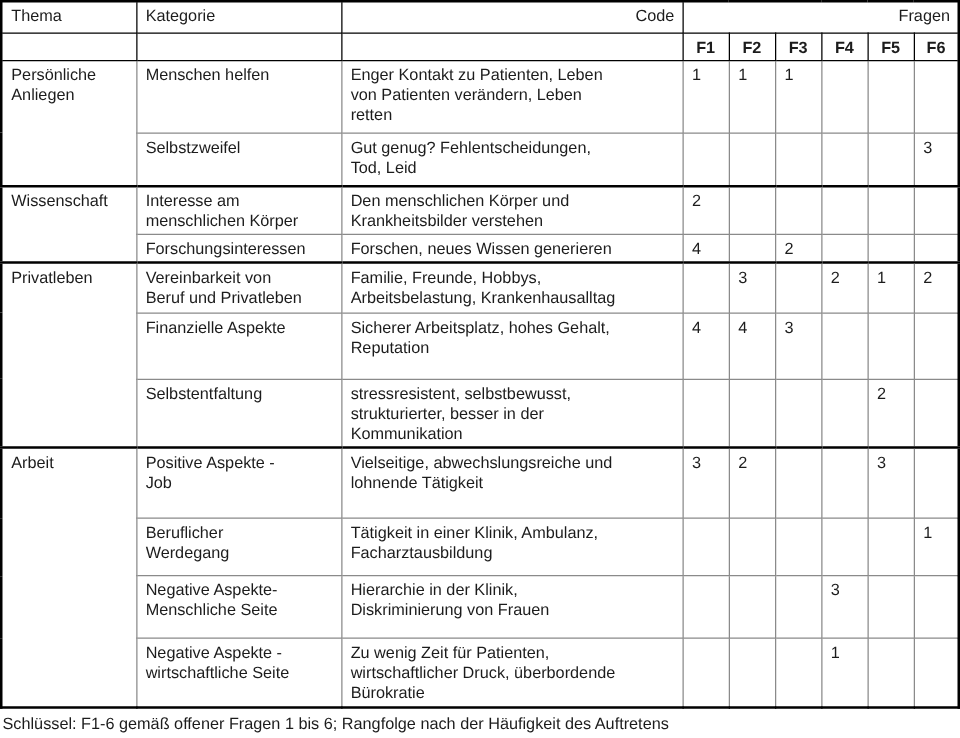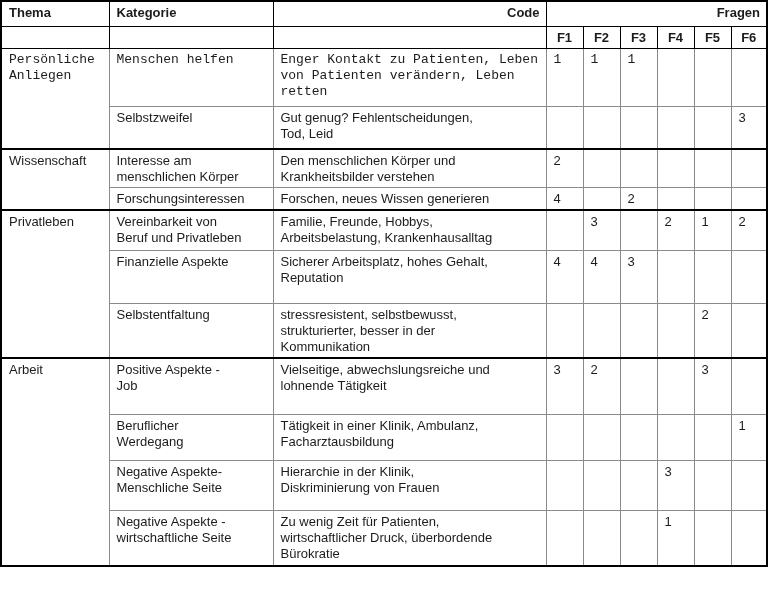--- a/index.html
+++ b/index.html
@@ -30,34 +30,34 @@
     font-size: 13px;
     line-height: 16px;
     padding: 3px 6px 2px 7px;
     border: 1px solid #8a8a8a;
     overflow: hidden;
     word-wrap: break-word;
   }
   thead th {
     border-color: #000000;
     text-align: left;
-    font-weight: bold;
+    font-weight: normal;
     background: #ffffff;
   }
   thead th.h-center { text-align: right; margin-top: 41px; }
   thead tr.sub-row th {
     font-weight: bold;
     text-align: center;
     padding-left: 2px;
     padding-right: 2px;
   }
   thead tr:nth-child(1) { height: 25px; }
   thead tr:nth-child(2) { height: 22px; }
 
-  tbody tr:nth-child(1)  { height: 58px; font-family: Liberation Mono, monospace; }
+  tbody tr:nth-child(1)  { height: 58px; }
   tbody tr:nth-child(2)  { height: 43px; padding-left: 48px; }
   tbody tr:nth-child(3)  { height: 37px; }
   tbody tr:nth-child(4)  { height: 22px; }
   tbody tr:nth-child(5)  { height: 40px; }
   tbody tr:nth-child(6)  { height: 53px; }
   tbody tr:nth-child(7)  { height: 44px; }
   tbody tr:nth-child(8)  { height: 57px; }
   tbody tr:nth-child(9)  { height: 46px; }
   tbody tr:nth-child(10) { height: 50px; }
   tbody tr:nth-child(11) { height: 55px; padding-left: 48px; }
@@ -238,13 +238,14 @@
 Bürokratie</td>
           <td class="col-f"></td>
           <td class="col-f"></td>
           <td class="col-f"></td>
           <td class="col-f">1</td>
           <td class="col-f"></td>
           <td class="col-f"></td>
         </tr>
       </tbody>
   </table>
+  <div class="table-key">Schlüssel: F1-6 gemäß offener Fragen 1 bis 6; Rangfolge nach der Häufigkeit des Auftretens</div>
 </div>
 
 </body></html>

